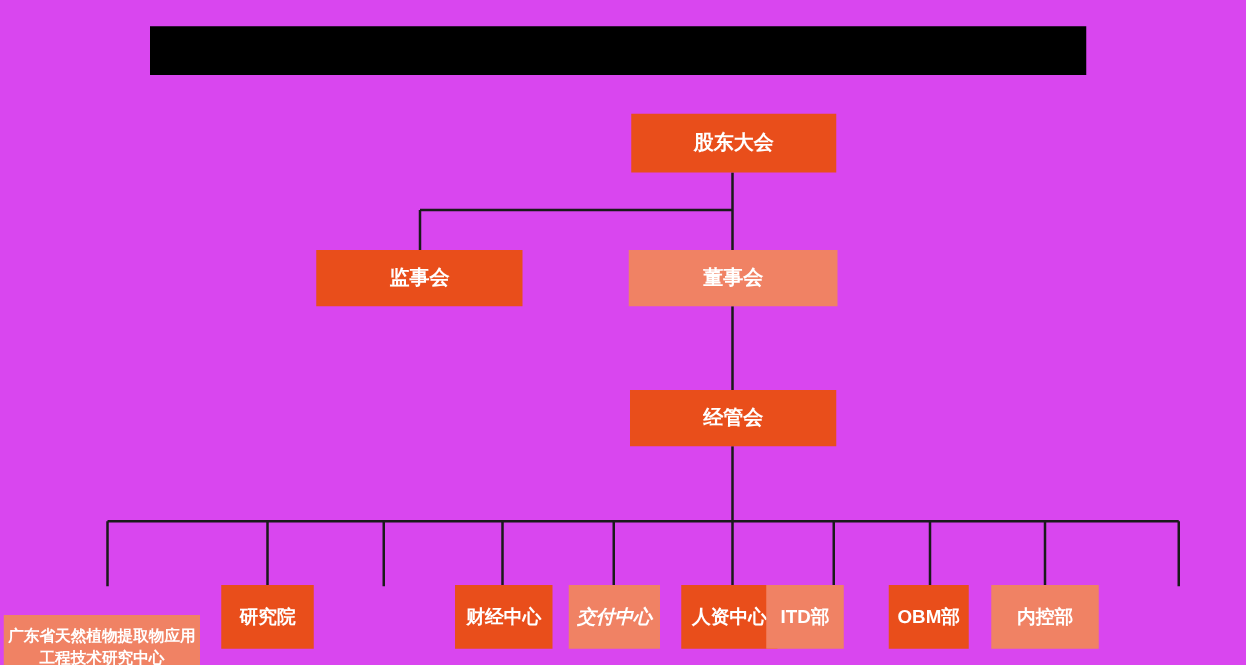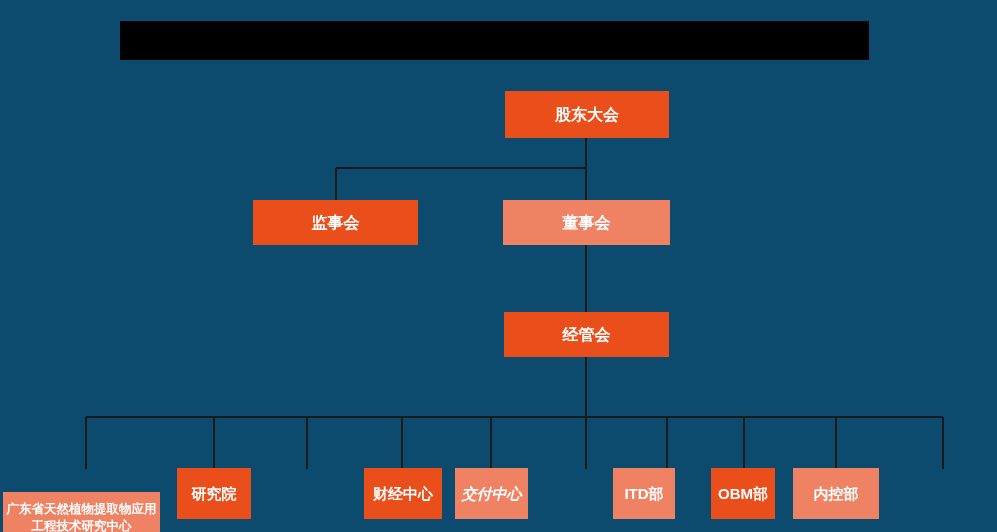--- a/index.html
+++ b/index.html
@@ -3,21 +3,21 @@
 <meta charset="utf-8">
 <style>
   * { margin: 0; padding: 0; box-sizing: border-box; }
   html, body { background: #ffffff; }
   body { font-family: "Liberation Sans", "DejaVu Sans", sans-serif; }
 
   .canvas {
     position: relative;
     width: 997px;
     height: 532px;
-    background: #0c4a6e;
+    background: #d946ef;
     overflow: hidden;
   }
 
   .redaction-bar {
     position: absolute;
     left: 120px;
     top: 21px;
     width: 749px;
     height: 39px;
     background: #000000;
@@ -119,20 +119,23 @@
 
 
   <div class="node dept n-dept-3" data-variant="primary">
     <span>财经中心</span>
   </div>
 
   <div class="node dept n-dept-4" data-variant="secondary">
     <span>交付中心</span>
   </div>
 
+  <div class="node dept n-dept-5" data-variant="primary">
+    <span>人资中心</span>
+  </div>
 
   <div class="node dept n-dept-6" data-variant="secondary">
     <span>ITD部</span>
   </div>
 
   <div class="node dept n-dept-8" data-variant="secondary">
     <span>内控部</span>
   </div>
 
   <div class="node dept n-dept-7" data-variant="primary">

